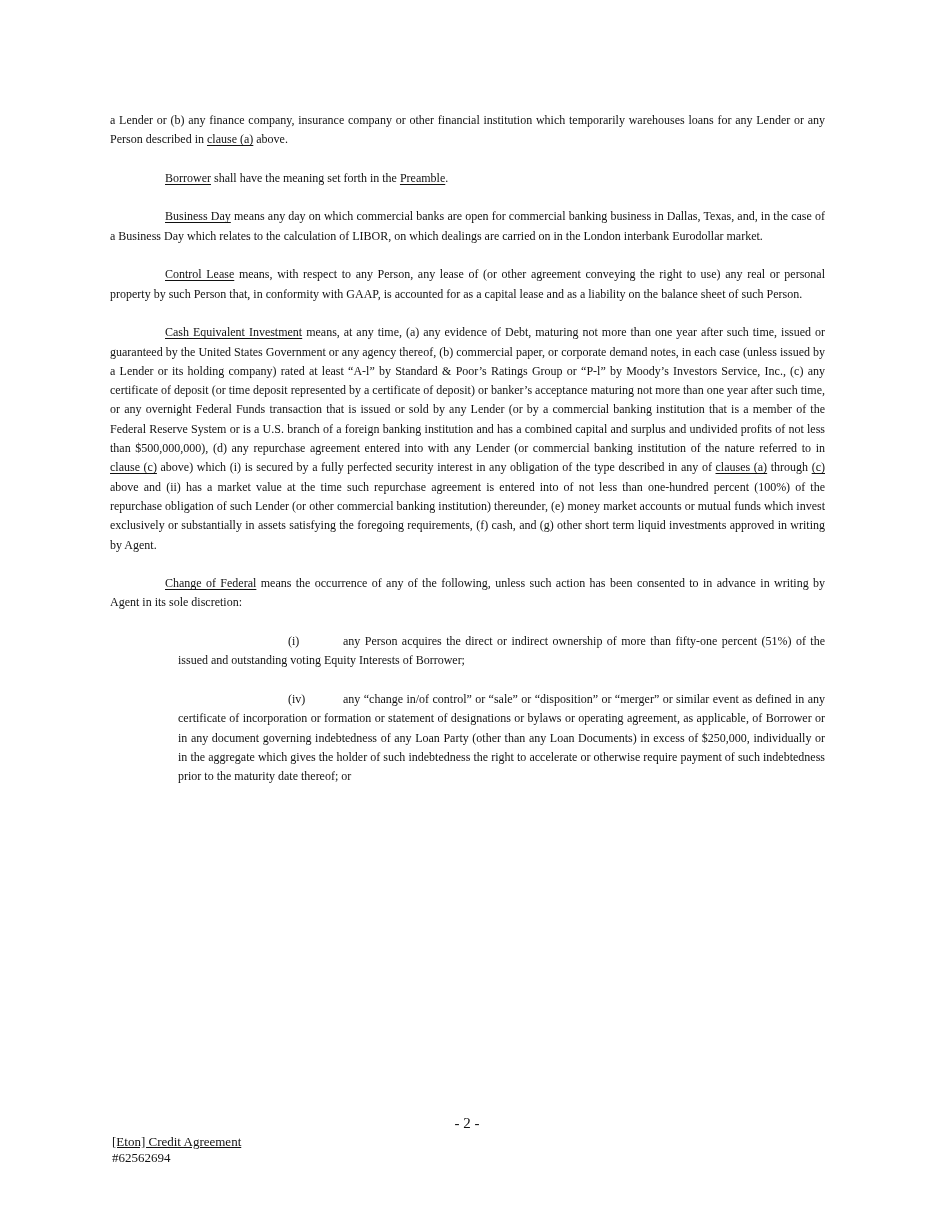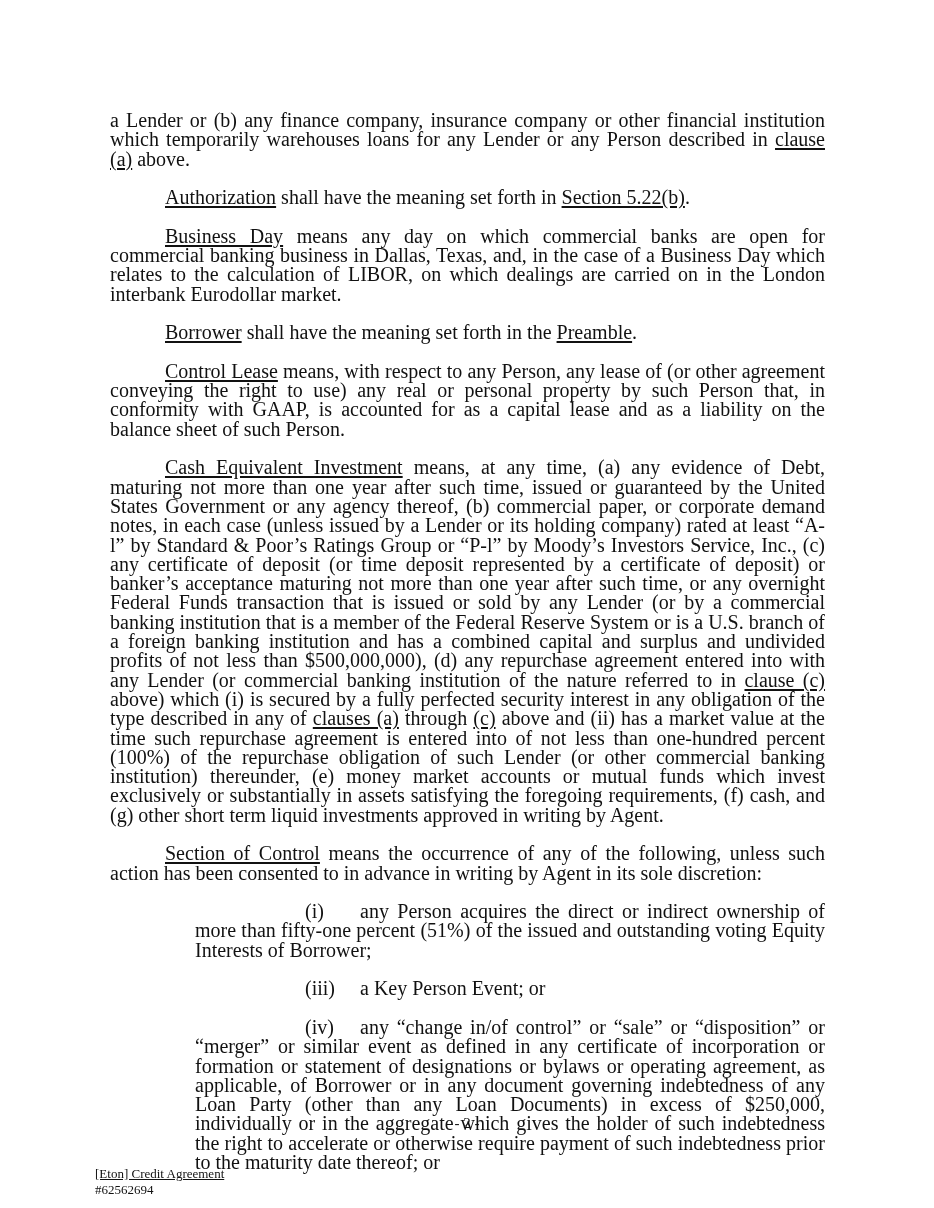--- a/index.html
+++ b/index.html
@@ -1,52 +1,50 @@
 <!DOCTYPE html>
 <html><head>
 <meta charset="utf-8">
 <style>
   html, body { margin: 0; padding: 0; background: #ffffff; }
   body { width: 934px; height: 1208px; position: relative; overflow: hidden;
          font-family: "Liberation Serif", "DejaVu Serif", serif; color: #111; }
   .page { position: absolute; left: 110px; top: 111px; width: 715px;
-          font-size: 20px; line-height: 19.3px; }
+          font-size: 12px; line-height: 19.3px; }
   p { margin: 0 0 19.3px 0; text-align: justify; }
   .ind { text-indent: 55px; }
   .u { text-decoration: underline; text-underline-offset: 2px; }
-  .sub { margin-left: 85px; }
+  .sub { margin-left: 68px; }
   .sub .num { display: inline-block; width: 55px; margin-left: 110px; }
   .sub p { text-indent: 0; }
   .pagenum { position: absolute; top: 1115px; left: 0; width: 934px; text-align: center;
              font-size: 15px; }
-  .footer { position: absolute; left: 95px; top: 1134px; font-size: 13px; line-height: 16px; margin-top: 32px; }
+  .footer { position: absolute; left: 112px; top: 1134px; font-size: 13px; line-height: 16px; }
   .footer .u { text-underline-offset: 1px; }
 </style>
 </head>
 <body>
 
 <div class="page">
   <p><span>a Lender or (b) any finance company, insurance company or other financial institution which temporarily warehouses loans for any Lender or any Person described in </span><span class="u">clause (a)</span><span> above.</span></p>
 
 
-  <p class="ind"><span class="u">Authorization</span><span> shall have the meaning set forth in </span><span class="u">Section 5.22(b)</span><span>.</span></p>
+
+  <p class="ind"><span class="u">Borrower</span><span> shall have the meaning set forth in the </span><span class="u">Preamble</span><span>.</span></p>
 
   <p class="ind"><span class="u">Business Day</span><span> means any day on which commercial banks are open for commercial banking business in Dallas, Texas, and, in the case of a Business Day which relates to the calculation of LIBOR, on which dealings are carried on in the London interbank Eurodollar market.</span></p>
-
-  <p class="ind"><span class="u">Borrower</span><span> shall have the meaning set forth in the </span><span class="u">Preamble</span><span>.</span></p>
 
   <p class="ind"><span class="u">Control Lease</span><span> means, with respect to any Person, any lease of (or other agreement conveying the right to use) any real or personal property by such Person that, in conformity with GAAP, is accounted for as a capital lease and as a liability on the balance sheet of such Person.</span></p>
 
   <p class="ind"><span class="u">Cash Equivalent Investment</span><span> means, at any time, (a) any evidence of Debt, maturing not more than one year after such time, issued or guaranteed by the United States Government or any agency thereof, (b) commercial paper, or corporate demand notes, in each case (unless issued by a Lender or its holding company) rated at least “A-l” by Standard &amp; Poor’s Ratings Group or “P-l” by Moody’s Investors Service, Inc., (c) any certificate of deposit (or time deposit represented by a certificate of deposit) or banker’s acceptance maturing not more than one year after such time, or any overnight Federal Funds transaction that is issued or sold by any Lender (or by a commercial banking institution that is a member of the Federal Reserve System or is a U.S. branch of a foreign banking institution and has a combined capital and surplus and undivided profits of not less than $500,000,000), (d) any repurchase agreement entered into with any Lender (or commercial banking institution of the nature referred to in </span><span class="u">clause (c)</span><span> above) which (i) is secured by a fully perfected security interest in any obligation of the type described in any of </span><span class="u">clauses (a)</span><span> through </span><span class="u">(c)</span><span> above and (ii) has a market value at the time such repurchase agreement is entered into of not less than one-hundred percent (100%) of the repurchase obligation of such Lender (or other commercial banking institution) thereunder, (e) money market accounts or mutual funds which invest exclusively or substantially in assets satisfying the foregoing requirements, (f) cash, and (g) other short term liquid investments approved in writing by Agent.</span></p>
 
-  <p class="ind"><span class="u">Section of Control</span><span> means the occurrence of any of the following, unless such action has been consented to in advance in writing by Agent in its sole discretion:</span></p>
+  <p class="ind"><span class="u">Change of Federal</span><span> means the occurrence of any of the following, unless such action has been consented to in advance in writing by Agent in its sole discretion:</span></p>
 
   <div class="sub">
     <p><span class="num">(i)</span><span>any Person acquires the direct or indirect ownership of more than fifty-one percent (51%) of the issued and outstanding voting Equity Interests of Borrower;</span></p>
-    <p><span class="num">(iii)</span><span>a Key Person Event; or</span></p>
     <p><span class="num">(iv)</span><span>any “change in/of control” or “sale” or “disposition” or “merger” or similar event as defined in any certificate of incorporation or formation or statement of designations or bylaws or operating agreement, as applicable, of Borrower or in any document governing indebtedness of any Loan Party (other than any Loan Documents) in excess of $250,000, individually or in the aggregate which gives the holder of such indebtedness the right to accelerate or otherwise require payment of such indebtedness prior to the maturity date thereof; or</span></p>
   </div>
 </div>
 
 <div class="pagenum">- 2 -</div>
 
 <div class="footer">
   <div class="u">[Eton] Credit Agreement</div>
   <div>#62562694</div>
 </div>

